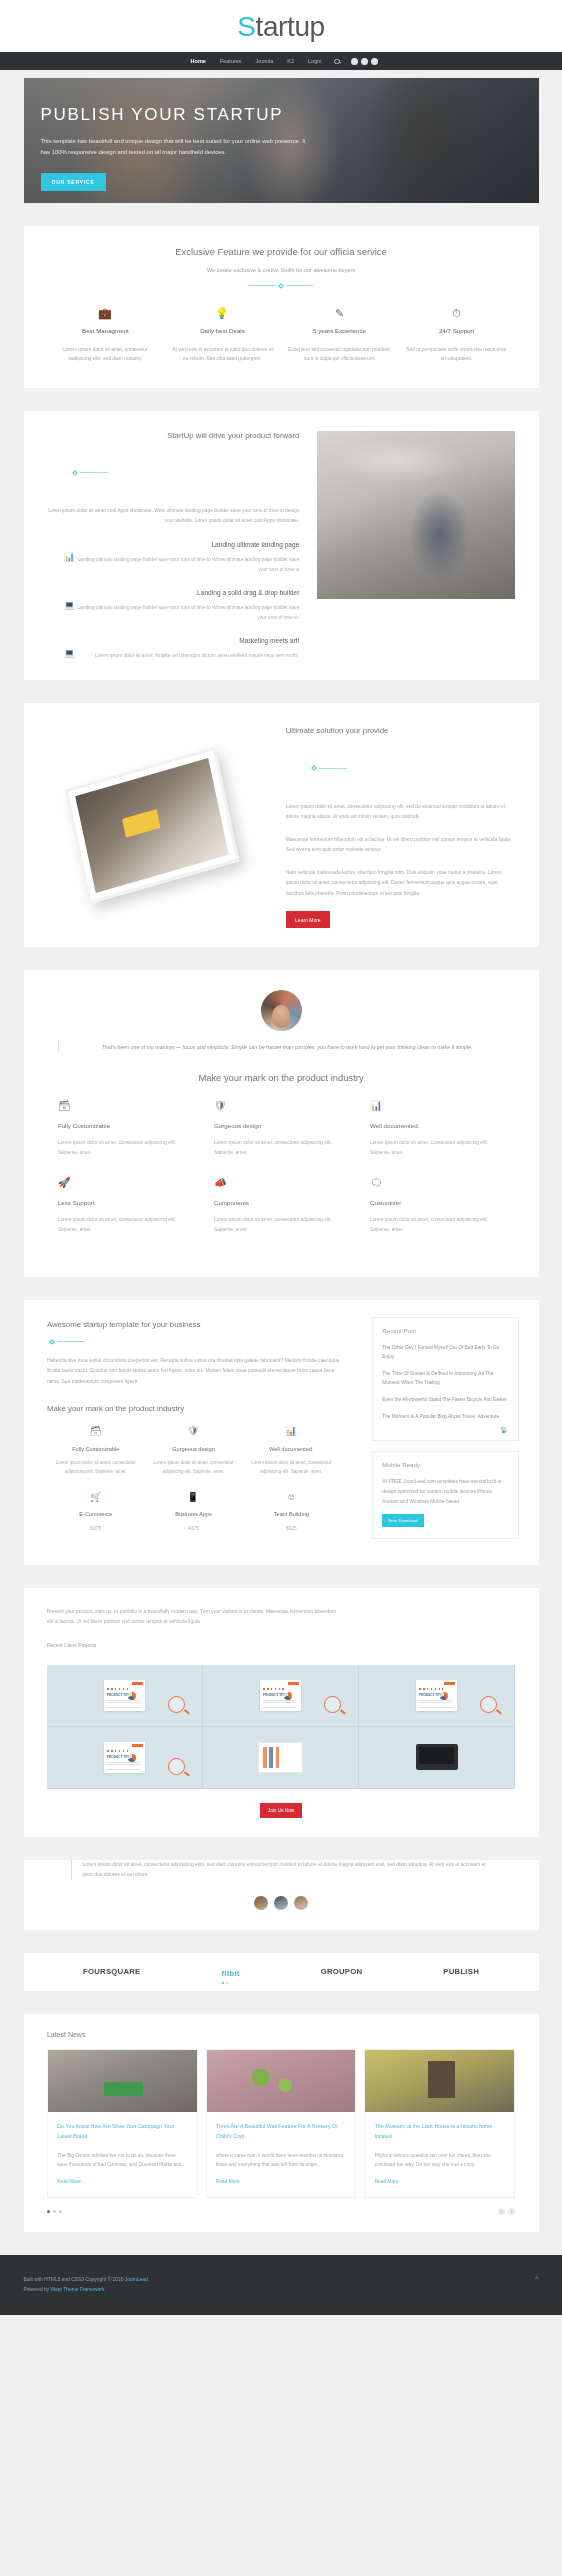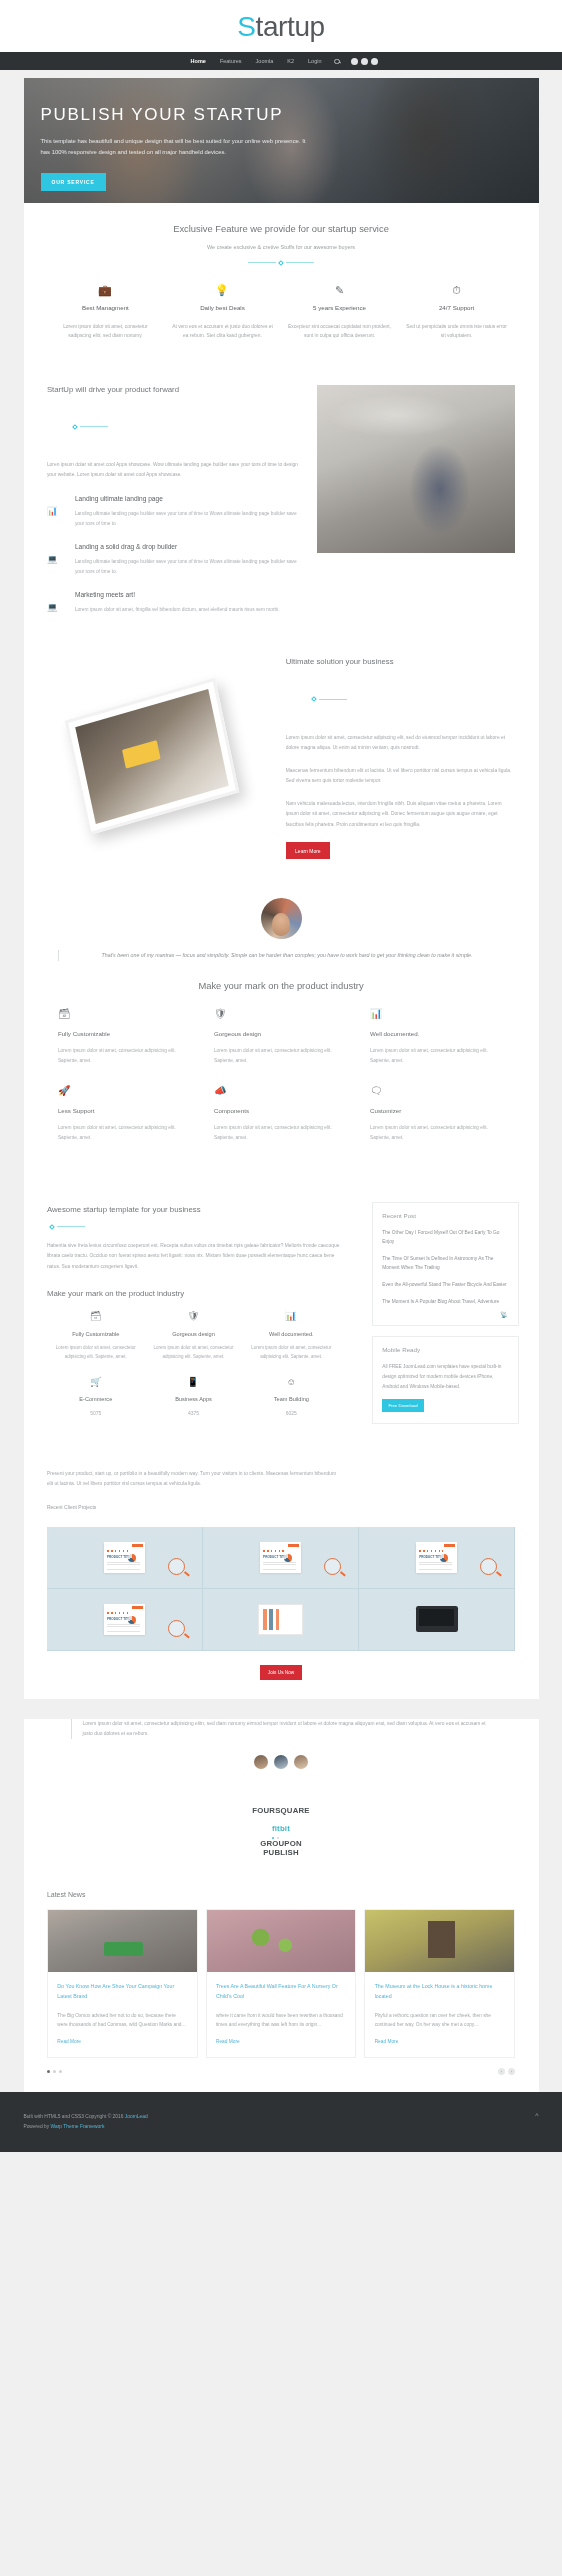--- a/index.html
+++ b/index.html
@@ -50,21 +50,21 @@
     display: inline-block; position: relative; margin: 0 5.5px;
   }
   .search-ic::after {
     content: ""; position: absolute; width: 2.3px; height: 0.8px;
     background: #b6b9bb; right: -2.3px; bottom: 0; transform: rotate(45deg);
   }
 
   .page { padding: 7.8px 0 0; }
   .section {
     width: 515px;
-    margin: 0 auto 0;
+    margin: 0 auto 23px;
     background: #fff;
   }
 
   
   .hero {
     height: 125px;
     position: relative;
     overflow: hidden;
     background: linear-gradient(105deg,#8d8a86 0%, #a59d94 30%, #6d7378 55%, #3e4448 80%, #2c3134 100%);
   }
@@ -115,21 +115,21 @@
 
   
   .cols4 { display: flex; margin-top: 20px; }
   .cols4 .col { flex: 1; text-align: center; padding: 0 6.2px; }
   .cols4 .ico { font-size: 11px; color: #6d7275; margin-bottom: 6.2px; display:block; }
   .cols4 .t { font-size: 6.2px; color: #5d6164; margin-bottom: 11px; }
   .cols4 .d { font-size: 4.9px; color: #a4a8ab; line-height: 2; }
 
   
   .two-col { display: flex; }
-  .two-col .left { width: 56%; padding: 20px 12.5px 19px 23.4px; }
+  .two-col .left { width: 56%; padding: 20px 12.5px 19px 23.4px; text-align: right; }
   .two-col .right { width: 44%; padding: 20px 23.4px 19px 4.7px; }
   h3.head-sm { font-size: 7.8px; font-weight: 400; color: #73777a; }
   .para { font-size: 4.9px; color: #a4a8ab; line-height: 2.1; margin-top: 12.5px; }
   .feat-row { display: flex; margin-top: 14px; }
   .feat-row .fico {
     width: 28px; font-size: 8.6px; color: #5d6164; padding-top: 11px;
   }
   .feat-row .fbody { flex: 1; }
   .feat-row .ft { font-size: 6.6px; color: #5d6164; }
   .feat-row .fd { font-size: 4.8px; color: #a9adb0; line-height: 2; margin-top: 7.8px; }
@@ -263,21 +263,21 @@
   
   .quote2 { border-left:1.6px solid #dcdfe0; padding-left:11px; margin: 20px 47px 0; font-size:4.9px;
     color:#a4a8ab; line-height:2.1; }
   .avatars { display:flex; justify-content:center; gap:6.2px; padding: 15.6px 0 20px; }
   .av { width:14px; height:14px; border-radius:50%; }
   .av1 { background: linear-gradient(160deg,#6f5b4a,#c9a98c); }
   .av2 { background: linear-gradient(160deg,#3a4b5c,#b9c6d1); }
   .av3 { background: linear-gradient(160deg,#8b6f5a,#e0c9b0); }
 
   
-  .clients { display:flex; align-items:center; justify-content:space-around; padding: 17px 19px; flex-direction: column; }
+  .clients { display:flex; align-items:center; justify-content:space-around; padding: 7px 19px; }
   .client { font-size: 7.8px; font-weight: bold; color:#4a4f52; letter-spacing:0.2px; }
   .client.sub { display:flex; flex-direction:column; align-items:flex-start; }
   .client .dots { margin-top:3.1px; display:flex; gap:2.3px; }
   .client .dots i { width:2.3px;height:2.3px;border-radius:50%;background:#d3d6d8;display:block; }
   .client .dots i.on { background:#2ec6e0; }
 
   
   .news-head { font-size: 7px; color:#7a7e81; padding: 17px 23.4px 0; }
   .news-row { display:flex; gap: 7.8px; padding: 11px 23.4px 0; }
   .news-card { flex:1; border:0.8px solid #f0f0f0; background:#fff; }
@@ -341,21 +341,21 @@
       <div class="hero-inner">
         <h1>PUBLISH YOUR STARTUP</h1>
         <p>This template has beautifull and unique design that will be best suited for your online web presence. It has 100% responsive design and tested on all major handheld devices.</p>
         <a class="btn-cyan" href="#">OUR SERVICE</a>
       </div>
     </div>
   </div>
 
   <div class="section">
     <div class="sec-pad center">
-      <h2 class="head">Exclusive Feature we provide for our startup service</h2>
+      <h2 class="head">Exclusive Feature we provide for our officia service</h2>
       <div class="sub">We create exclusive &amp; cretive Stuffs for our awesome buyers</div>
       <div class="divider">
         <span class="line"></span>
           <span class="dot"></span>
           <span class="line"></span>
       </div>
       <div class="cols4">
         <div class="col">
           <span class="ico">💼</span>
           <div class="t">Best Managment</div>
@@ -419,21 +419,21 @@
   </div>
 
   <div class="section">
     <div class="two-col">
       <div class="tablet-wrap">
         <div class="tablet">
             <div class="screen"></div>
           </div>
       </div>
       <div class="usol">
-        <h3 class="head-sm">Ultimate solution your business</h3>
+        <h3 class="head-sm">Ultimate solution your provide</h3>
         <div class="divider left">
           <span class="dot"></span>
             <span class="line"></span>
         </div>
         <div class="para">Lorem ipsum dolor sit amet, consectetur adipiscing elit, sed do eiusmod tempor incididunt ut labore et dolore magna aliqua. Ut enim ad minim veniam, quis nostrudt.</div>
         <div class="para">Maecenas fermentum bibendum elit ut lacinia. Ut vel libero porttitor nisl cursus tempus at vehicula ligula. Sed viverra sem quis tortor molestie tempor.</div>
         <div class="para">Nam vehicula malesuada lectus, interdum fringilla nibh. Duis aliquam vitae metus a pharetra. Lorem ipsum dolor sit amet, consectetur adipiscing elit. Donec fermentum augue quis augue ornare, eget faucibus felis pharetra. Proin condimentum et leo quis fringilla.</div>
         <a class="btn-red" href="#">Learn More</a>
       </div>
     </div>

